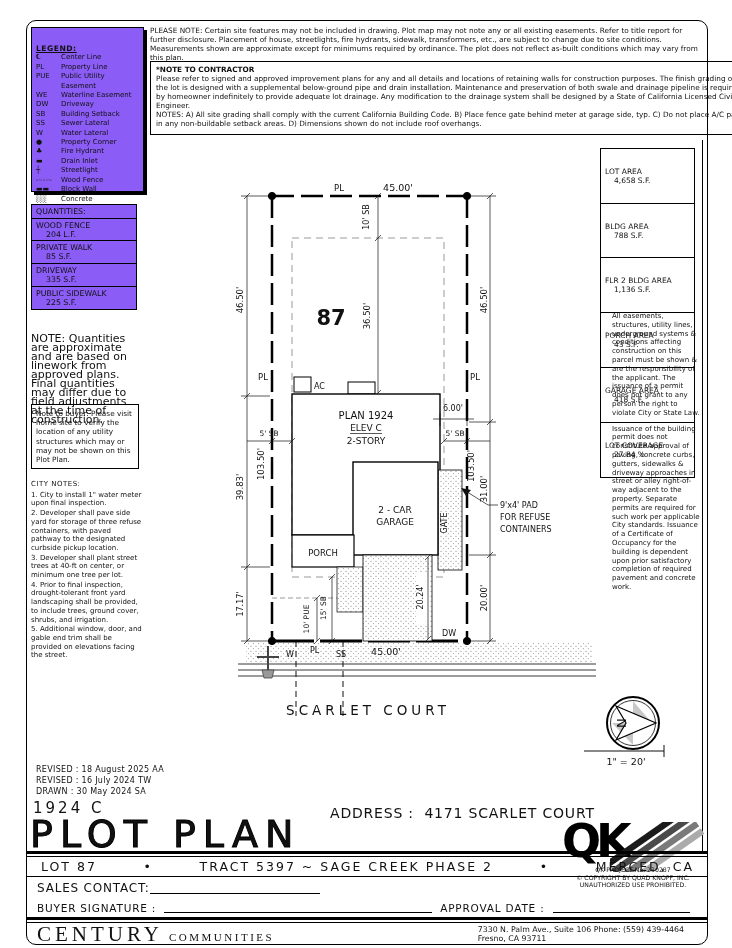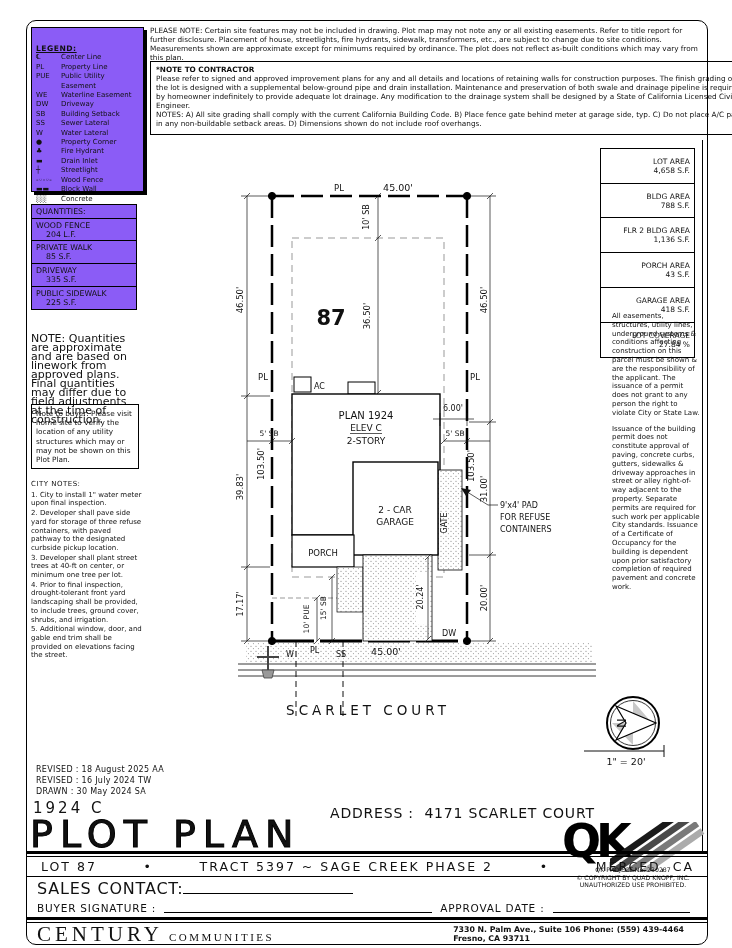--- a/index.html
+++ b/index.html
@@ -31,21 +31,21 @@
   .qty .cell { border:1.2px solid #000; margin-top:-1.2px; padding:2px 4px; background:#8b5cf6; }
   .qty .cell .v { padding-left:10px; }
   .qty-note { left:31px; top:334px; width:108px; font-size:11px; line-height:9px; }
   .buyer-note { left:31px; top:404px; width:108px; border:1.4px solid #000; padding:4px 4px; font-size:7.3px; line-height:9.2px; }
   .city-notes { left:31px; top:480px; width:112px; font-size:7px; line-height:8.7px; }
   .city-notes .t { letter-spacing:.5px; margin-bottom:2px; }
   .city-notes p { margin-bottom:1px; }
 
   
   .areas { left:600px; top:149px; width:95px; font-size:7.5px; }
-  .areas .cell { border:1.2px solid #000; margin-top:-1.2px; padding:8px 4px; background:#fff;text-align:right; }
+  .areas .cell { border:1.2px solid #000; margin-top:-1.2px; padding:18px 4px; background:#fff; }
   .areas .cell .v { padding-left:9px; }
   .right-notes { left:612px; top:312px; width:88px; font-size:7px; line-height:8.8px; }
   .right-notes p { margin-bottom:7px; }
 
   
   .plan-svg { left:230px; top:140px; width:372px; height:580px; }
   .compass-svg { left:580px; top:690px; width:130px; height:85px; }
   svg text { font-family:"DejaVu Sans", sans-serif; fill:#111; }
 
   
@@ -57,28 +57,28 @@
   
   .qk { left:558px; top:774px; width:150px; height:74px;margin-top:48px; }
   .qk-letters { position:absolute; left:4px; top:-8px; font-size:46px; font-weight:bold; letter-spacing:-5px; color:#000; }
   .qk-stripes { position:absolute; left:52px; top:0px; width:100px; height:50px; }
   .qk-text { position:absolute; left:0; top:44px; width:150px; text-align:center; font-size:6.2px; line-height:7.6px; }
 
   
   .sep-heavy1 { left:27px; top:851px; width:681px; height:6px; border-top:3px solid #000; border-bottom:1.2px solid #000; }
   .row-lot { left:27px; top:857px; width:681px; height:19px; display:flex; align-items:center; justify-content:space-between; padding:0 14px; font-size:12.5px; letter-spacing:2px; }
   .hairline { left:27px; top:876px; width:681px; border-top:1px solid #000; }
-  .row-sales { left:27px; top:878px; width:681px; height:20px; display:flex; align-items:center; padding:0 10px; font-size:16px; letter-spacing:.8px; }
+  .row-sales { left:27px; top:878px; width:681px; height:20px; display:flex; align-items:center; padding:0 10px; font-size:12px; letter-spacing:.8px; }
   .row-buyer { left:27px; top:898px; width:681px; height:19px; display:flex; align-items:center; padding:0 10px; font-size:10.5px; letter-spacing:.8px; }
   .blank-line { display:inline-block; border-bottom:1.2px solid #000; height:11px; }
   .sep-heavy2 { left:27px; top:917px; width:681px; height:6px; border-top:3px solid #000; border-bottom:1.2px solid #000; }
   .row-company { left:27px; top:923px; width:681px; height:22px; display:flex; align-items:center; padding:0 10px; }
   .century { font-family:"Liberation Serif", serif; font-size:21px; letter-spacing:4px; }
   .communities { font-family:"Liberation Serif", serif; font-size:11px; letter-spacing:2.5px; margin-left:6px; padding-top:6px; }
-  .company-addr { margin-left:auto; font-size:7.8px; line-height:9.5px; padding-right:14px;font-weight:bold; }
+  .company-addr { margin-left:auto; font-size:7.8px; line-height:9.5px; padding-right:14px; }
 </style>
 </head>
 <body>
 
 <div class="page">
   <div class="abs frame"></div>
   <div class="abs inner-vline"></div>
 
   <div class="abs legend">
     <div class="legend-title">LEGEND:</div>

